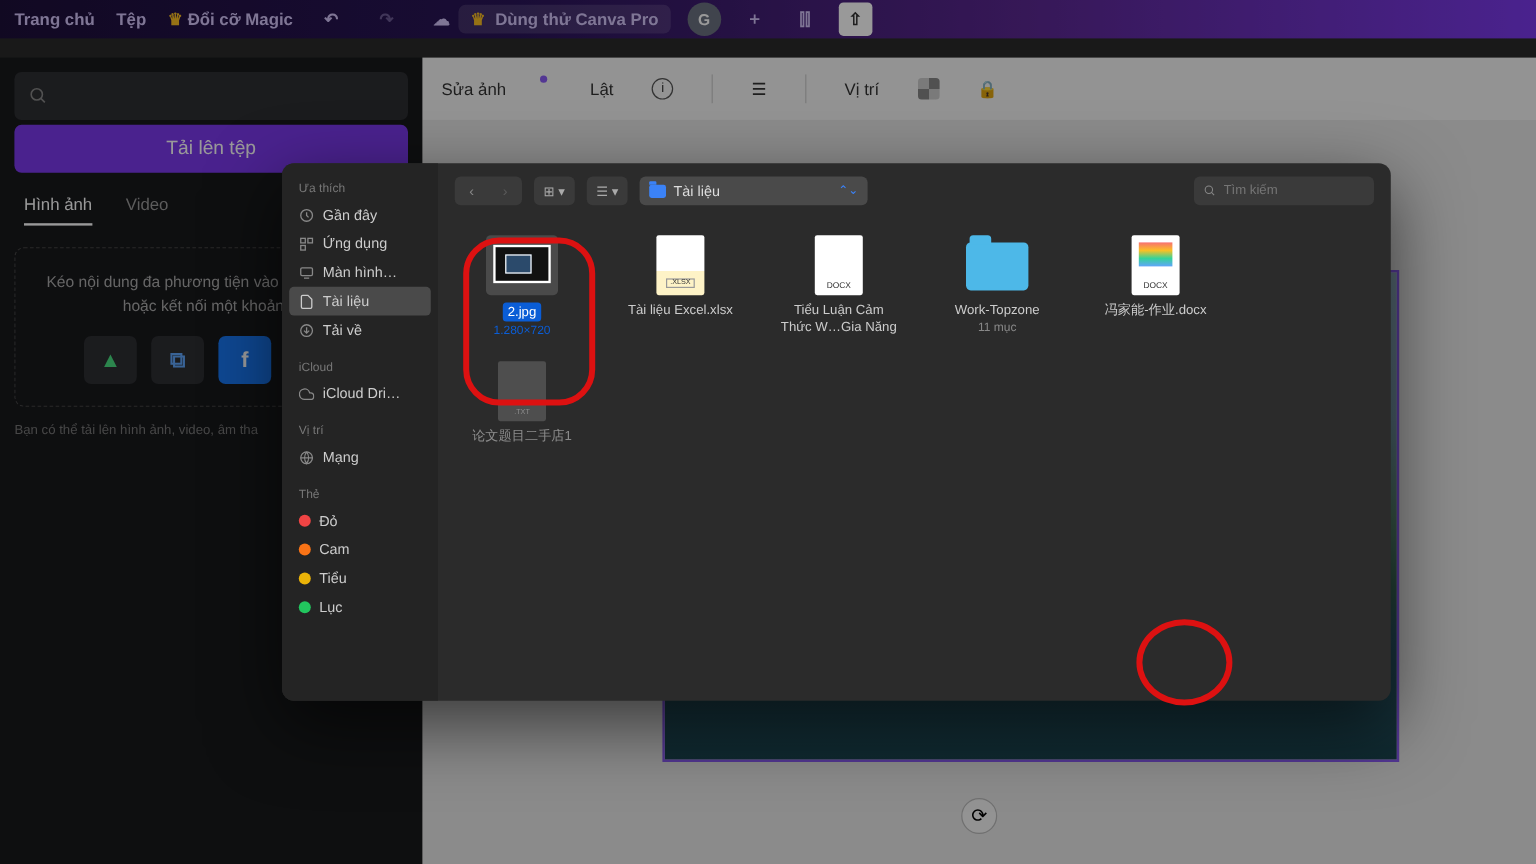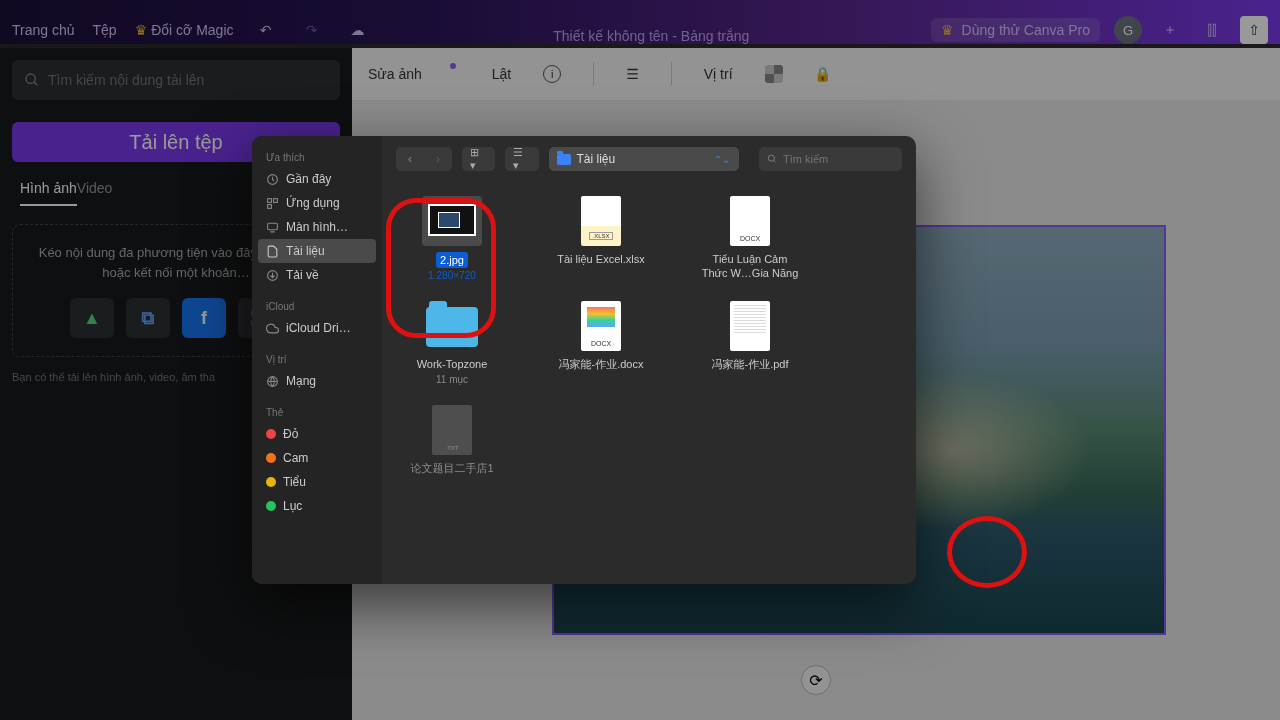--- a/index.html
+++ b/index.html
@@ -1,33 +1,33 @@
 <!DOCTYPE html>
 <html><head>
 <meta charset="utf-8">
 <style>
 * { margin: 0; padding: 0; box-sizing: border-box; font-family: -apple-system, BlinkMacSystemFont, "Segoe UI", sans-serif; }
 body { width: 1280px; height: 720px; overflow: hidden; background: #2b2b2b; position: relative; }
 
 
-.topbar { height: 44px; background: linear-gradient(90deg, #1d0f3a, #2a1559, #5b2891, #7c3aed); display: flex; align-items: flex-end; padding: 0 12px; color: #d4c5f9; font-size: 14px; }
+.topbar { height: 32px; background: linear-gradient(90deg, #1d0f3a, #2a1559, #5b2891, #7c3aed); display: flex; align-items: center; padding: 0 12px; color: #d4c5f9; font-size: 14px; font-weight: bold; }
 .topbar-left { display: flex; align-items: center; gap: 18px; }
 .topbar-center { flex: 1; text-align: center; color: #b8a5e8; }
 .topbar-right { display: flex; align-items: center; gap: 14px; }
 .crown { color: #fbbf24; margin-right: 4px; }
 .pill { background: rgba(255,255,255,0.12); padding: 4px 10px; border-radius: 6px; display: flex; align-items: center; gap: 4px; }
 .avatar { width: 28px; height: 28px; border-radius: 50%; background: #6b7280; display: flex; align-items: center; justify-content: center; color: #fff; font-size: 13px; }
 .icon-btn { width: 28px; height: 28px; display: flex; align-items: center; justify-content: center; cursor: pointer; }
 
 
 .leftpanel { position: absolute; left: 0; top: 48px; width: 352px; height: 672px; background: #18191c; color: #ccc; padding: 12px; }
 .search-box { background: #2e2f33; border-radius: 6px; height: 40px; display: flex; align-items: center; padding: 0 12px; gap: 8px; }
 .search-box input { background: transparent; border: none; color: #aaa; flex: 1; font-size: 14px; outline: none; }
-.upload-btn { background: #7c3aed; color: #fff; height: 40px; border-radius: 6px; display: flex; align-items: center; justify-content: center; margin-top: 22px; font-size: 20px; font-weight: 500; }
-.tabs { display: flex; margin-top: 18px; padding: 0 8px; }
+.upload-btn { background: #7c3aed; color: #fff; height: 40px; border-radius: 6px; display: flex; align-items: center; justify-content: center; margin-top: 4px; font-size: 16px; font-weight: 500; }
+.tabs { display: flex; gap: 28px; margin-top: 18px; padding: 0 8px; }
 .tab { color: #999; font-size: 14px; padding-bottom: 8px; }
 .tab.active { color: #fff; border-bottom: 2px solid #fff; }
 .dropzone { border: 1px dashed #444; border-radius: 8px; margin-top: 18px; padding: 18px 12px; text-align: center; color: #aaa; font-size: 13px; line-height: 1.5; }
 .social-icons { display: flex; gap: 12px; justify-content: center; margin-top: 16px; flex-wrap: wrap; }
 .social-icon { width: 44px; height: 40px; border-radius: 6px; display: flex; align-items: center; justify-content: center; font-size: 18px; font-weight: bold; }
 .gd { background: #2e2f33; color: #4ade80; }
 .db { background: #2e2f33; color: #60a5fa; }
 .fb { background: #1877f2; color: #fff; }
 .gp { background: #2e2f33; }
 .gp-dots { display: grid; grid-template-columns: 1fr 1fr; gap: 2px; }
@@ -42,39 +42,39 @@
 
 .canvas-area { position: absolute; left: 352px; top: 100px; right: 0; bottom: 0; background: #e8e8e8; }
 .canvas-img { position: absolute; left: 200px; top: 125px; width: 614px; height: 410px; background: linear-gradient(180deg, #8faec0 0%, #7a9db0 30%, #5a8a75 50%, #3a6b5a 65%, #2d5a6b 75%, #1a4550 100%); border: 2px solid #8b5cf6; }
 .canvas-img::before { content: ''; position: absolute; inset: 0; background: radial-gradient(ellipse at 65% 55%, rgba(245,220,190,0.6) 0%, transparent 25%); }
 .sync-btn { position: absolute; left: 50%; transform: translateX(-50%); bottom: 25px; width: 30px; height: 30px; border: 1px solid #bbb; border-radius: 50%; background: #f5f5f5; display: flex; align-items: center; justify-content: center; }
 
 
 .overlay { position: absolute; inset: 0; background: rgba(0,0,0,0.4); pointer-events: none; }
 
 
-.dialog { position: absolute; left: 252px; top: 136px; width: 664px; height: 448px; background: #2b2b2b; border-radius: 10px; box-shadow: 0 20px 60px rgba(0,0,0,0.6); display: flex; overflow: hidden; }
+.dialog { position: absolute; left: 235px; top: 136px; width: 924px; height: 448px; background: #2b2b2b; border-radius: 10px; box-shadow: 0 20px 60px rgba(0,0,0,0.6); display: flex; overflow: hidden; }
 .dlg-sidebar { width: 130px; background: #242424; padding: 12px 0; font-size: 12px; color: #999; overflow: hidden; }
 .dlg-sec-title { padding: 4px 14px; font-size: 10px; color: #777; text-transform: none; }
 .dlg-item { padding: 5px 14px; display: flex; align-items: center; gap: 7px; color: #ccc; font-size: 12px; white-space: nowrap; overflow: hidden; text-overflow: ellipsis; }
 .dlg-item.active { background: #4a4a4a; border-radius: 4px; margin: 0 6px; padding: 5px 8px; }
 .dlg-item .mini-icon { width: 13px; height: 13px; flex-shrink: 0; }
 .tag-dot { width: 10px; height: 10px; border-radius: 50%; flex-shrink: 0; }
 .dlg-main { flex: 1; display: flex; flex-direction: column; }
 .dlg-toolbar { height: 46px; display: flex; align-items: center; padding: 0 14px; gap: 10px; }
 .nav-btns { display: flex; background: #3a3a3a; border-radius: 5px; }
 .nav-btn { width: 28px; height: 24px; display: flex; align-items: center; justify-content: center; color: #888; font-size: 12px; }
 .view-seg { display: flex; align-items: center; background: #3a3a3a; border-radius: 5px; height: 24px; padding: 0 8px; gap: 6px; color: #aaa; font-size: 11px; }
 .path-select { background: #4a4a4a; border-radius: 5px; height: 24px; display: flex; align-items: center; padding: 0 8px; gap: 6px; color: #ddd; font-size: 12px; min-width: 190px; }
 .folder-mini { width: 14px; height: 11px; background: #3b82f6; border-radius: 2px; position: relative; }
 .folder-mini::before { content: ''; position: absolute; top: -3px; left: 0; width: 6px; height: 3px; background: #3b82f6; border-radius: 1px 1px 0 0; }
 .path-arrows { margin-left: auto; color: #3b82f6; font-size: 10px; }
 .dlg-search { background: #3a3a3a; border-radius: 5px; height: 24px; display: flex; align-items: center; padding: 0 8px; gap: 6px; color: #888; font-size: 12px; width: 150px; }
 .dlg-search input { background: transparent; border: none; color: #aaa; font-size: 11px; outline: none; width: 100%; }
-.dlg-files { flex: 1; padding: 14px 20px; display: flex; flex-wrap: wrap; gap: 20px 49px; align-content: flex-start; }
+.dlg-files { flex: 1; padding: 14px 20px; display: flex; flex-wrap: wrap; gap: 20px 32px; align-content: flex-start; }
 .file-item { width: 100px; text-align: center; font-size: 11px; color: #ccc; }
 .file-icon { width: 60px; height: 50px; margin: 0 auto 6px; position: relative; }
 .file-name { line-height: 1.3; word-break: break-word; }
 .file-sub { font-size: 10px; color: #888; margin-top: 2px; }
 
 .selected-file { position: relative; }
 .selected-file .file-icon { background: #4a4a4a; border-radius: 4px; padding: 4px; }
 .selected-file .thumb { background: #111; border: 2px solid #fff; width: 48px; height: 32px; margin: 4px auto; position: relative; }
 .selected-file .thumb::after { content: ''; position: absolute; left: 8px; top: 6px; width: 20px; height: 14px; background: #2b4a6b; border: 1px solid #fff; }
 .selected-file .file-name { background: #0a5dd6; color: #fff; border-radius: 3px; padding: 1px 4px; display: inline-block; }
@@ -108,40 +108,38 @@
 
 <div class="topbar">
   <div class="topbar-left">
     <span>Trang chủ</span>
     <span>Tệp</span>
     <span><span class="crown">♛</span><span>Đổi cỡ Magic</span></span>
     <span class="icon-btn">↶</span>
     <span class="icon-btn" style="opacity:.4">↷</span>
     <span class="icon-btn">☁</span>
   </div>
-  <div class="topbar-center">Thiết kế không tên - Bảng trắng</div>
   <div class="topbar-right">
     <div class="pill">
         <span class="crown">♛</span>
         <span>Dùng thử Canva Pro</span>
       </div>
     <div class="avatar">G</div>
     <span class="icon-btn">＋</span>
     <span class="icon-btn">⫿⫿</span>
     <span class="icon-btn" style="background:#fff;color:#333;border-radius:4px">⇧</span>
   </div>
 </div>
 
 <div class="leftpanel">
   <div class="search-box">
     <svg width="16" height="16" viewBox="0 0 24 24" fill="none" stroke="#888" stroke-width="2">
         <circle cx="10" cy="10" r="7"></circle>
         <line x1="20" y1="20" x2="15" y2="15"></line>
       </svg>
-    <input placeholder="Tìm kiếm nội dung tải lên" style="">
   </div>
   <div class="upload-btn">Tải lên tệp</div>
   <div class="tabs">
     <div class="tab active">Hình ảnh</div>
     <div class="tab">Video</div>
   </div>
   <div class="dropzone">
     <div>Kéo nội dung đa phương tiện vào đây để tải lên hoặc kết nối một khoản…</div>
     <div class="social-icons">
       <div class="social-icon gd">▲</div>
@@ -293,24 +291,20 @@
         <div class="folder-icon"></div>
         <div class="file-name" style="margin-top:10px">Work-Topzone</div>
         <div class="file-sub">11 mục</div>
       </div>
       <div class="file-item">
         <div class="doc-icon docx">
             <div style="position:absolute;top:6px;left:6px;right:6px;height:20px;background:linear-gradient(#f87171,#fbbf24,#34d399,#60a5fa)"></div>
           </div>
         <div class="file-name" style="margin-top:6px">冯家能-作业.docx</div>
       </div>
-      <div class="file-item">
-        <div class="doc-icon pdf"></div>
-        <div class="file-name" style="margin-top:6px">冯家能-作业.pdf</div>
-      </div>
       <div class="file-item" style="opacity:.6">
         <div class="doc-icon txt"></div>
         <div class="file-name" style="margin-top:6px">论文题目二手店1</div>
       </div>
     </div>
   </div>
 </div>
 
 <div class="hl-circle hl1"></div>
 <div class="hl-circle hl2"></div>

